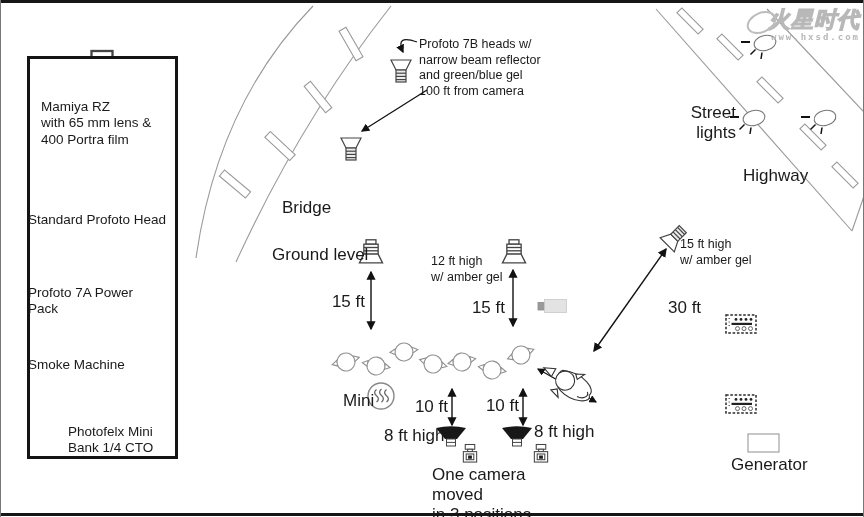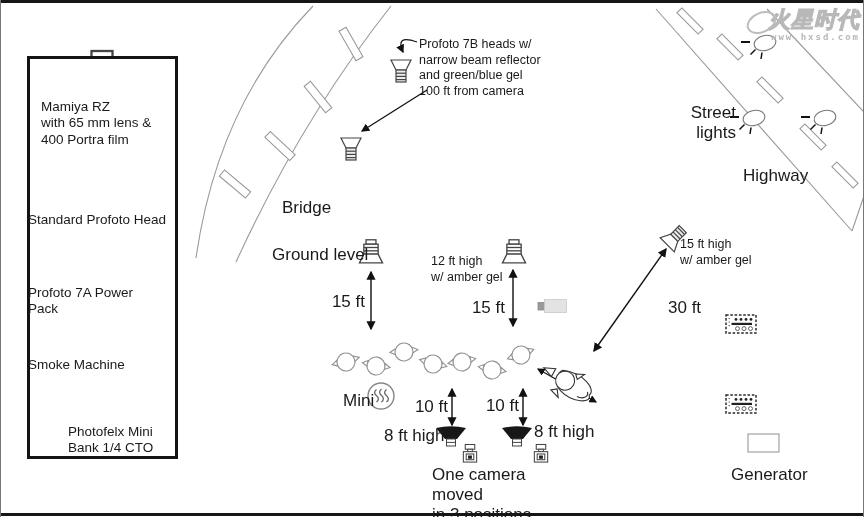--- a/index.html
+++ b/index.html
@@ -224,21 +224,21 @@
   <div class="lbl note ctr" style="left:680px;top:237px;width:76px;">15 ft high
 w/ amber gel</div>
   <div class="lbl" style="left:636px;top:298px;margin-left:32px;">30 ft</div>
   <div class="lbl" style="left:343px;top:391px;">Mini</div>
   <div class="lbl rt" style="left:408px;top:397px;width:40px;">10 ft</div>
   <div class="lbl rt" style="left:479px;top:396px;width:40px;">10 ft</div>
   <div class="lbl" style="left:384px;top:426px;">8 ft high</div>
   <div class="lbl" style="left:534px;top:422px;">8 ft high</div>
   <div class="lbl ctr" style="left:432px;top:465px;width:130px;">One camera moved
 in 3 positions</div>
-  <div class="lbl ctr" style="left:731px;top:465px;width:64px;">Generator</div>
+  <div class="lbl ctr" style="left:731px;top:455px;width:64px;">Generator</div>
 
   <div class="watermark">
     <span class="wm-swirl"></span>
     <span class="wm-logo">火星时代</span>
     <div class="wm-url">www.hxsd.com</div>
   </div>
 
   <div class="edge-top"></div>
   <div class="edge-bottom"></div>
   <div class="edge-left"></div>

